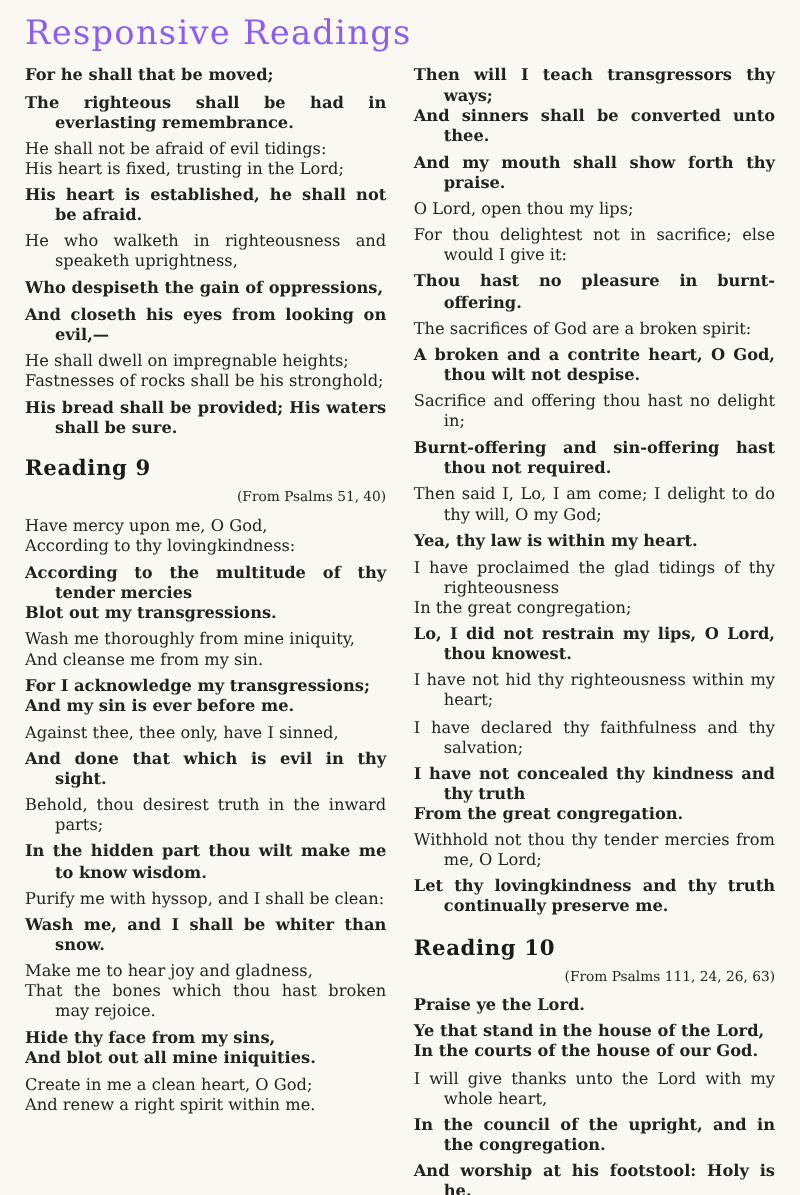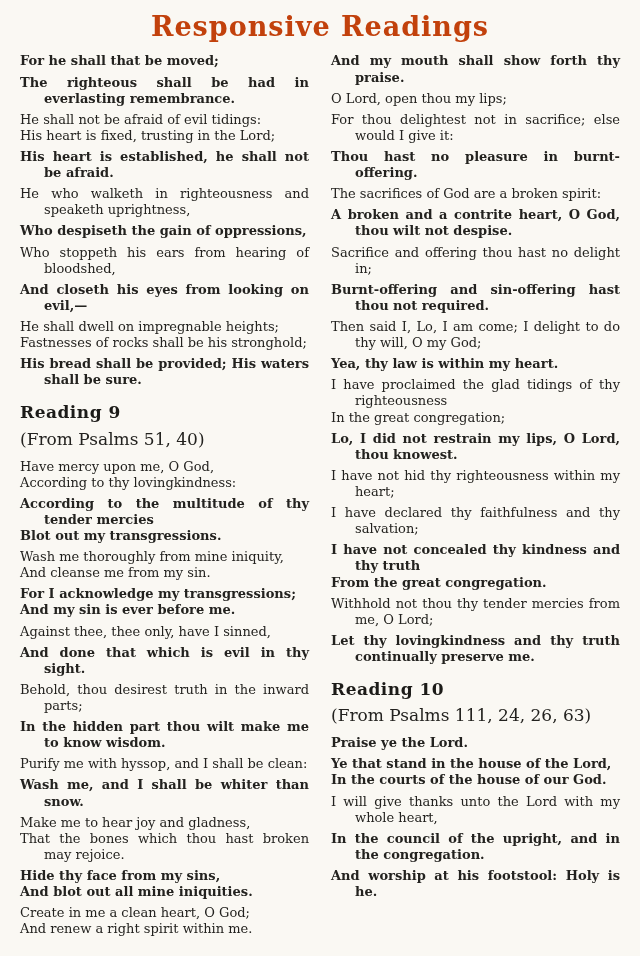--- a/index.html
+++ b/index.html
@@ -17,25 +17,25 @@
     font-family: "DejaVu Serif", "Liberation Serif", serif;
     font-size: 13px;
     line-height: 1.24;
     padding: 8px 20px 10px 20px;
     display: flex;
     flex-direction: column;
     overflow: hidden;
   }
   .title {
     margin: 2px 0 10px 0;
-    text-align: center;
+    text-align: left;
     font-size: 27px;
-    font-weight: bold;
+    font-weight: normal;
     letter-spacing: 1px;
-    color: #c2410c;
+    color: #8b5cf6;
     font-family: "DejaVu Serif", serif;
   }
   .columns {
     flex: 1;
     display: flex;
     gap: 22px;
     align-items: flex-start;
   }
   .col {
     flex: 1 1 0;
@@ -55,22 +55,22 @@
   .reading-heading {
     margin: 14px 0 5px 0;
     text-align: left;
     font-size: 17px;
     font-weight: bold;
     letter-spacing: 0.5px;
     color: #1c1b18;
   }
   .reading-source {
     margin: 0 0 9px 0;
-    text-align: left;
-    font-size: 17px;
+    text-align: right;
+    font-size: 11px;
   }
 </style>
 </head>
 <body>
 
 <div class="page">
   <h1 class="title">Responsive Readings</h1>
   <div class="columns">
     <div class="col">
         <div class="verse bold">
@@ -85,23 +85,20 @@
         </div>
         <div class="verse bold">
           <p class="verse-line">His heart is established, he shall not be afraid.</p>
         </div>
         <div class="verse roman">
           <p class="verse-line">He who walketh in righteousness and speaketh uprightness,</p>
         </div>
         <div class="verse bold">
           <p class="verse-line">Who despiseth the gain of oppressions,</p>
         </div>
-        <div class="verse roman">
-          <p class="verse-line">Who stoppeth his ears from hearing of bloodshed,</p>
-        </div>
         <div class="verse bold">
           <p class="verse-line">And closeth his eyes from looking on evil,—</p>
         </div>
         <div class="verse roman">
           <p class="verse-line">He shall dwell on impregnable heights;</p>
           <p class="verse-line">Fastnesses of rocks shall be his stronghold;</p>
         </div>
         <div class="verse bold">
           <p class="verse-line">His bread shall be provided; His waters shall be sure.</p>
         </div>
@@ -148,20 +145,24 @@
         <div class="verse bold">
           <p class="verse-line">Hide thy face from my sins,</p>
           <p class="verse-line">And blot out all mine iniquities.</p>
         </div>
         <div class="verse roman">
           <p class="verse-line">Create in me a clean heart, O God;</p>
           <p class="verse-line">And renew a right spirit within me.</p>
         </div>
       </div>
     <div class="col">
+        <div class="verse bold">
+          <p class="verse-line">Then will I teach transgressors thy ways;</p>
+          <p class="verse-line">And sinners shall be converted unto thee.</p>
+        </div>
         <div class="verse bold">
           <p class="verse-line">And my mouth shall show forth thy praise.</p>
         </div>
         <div class="verse roman">
           <p class="verse-line">O Lord, open thou my lips;</p>
         </div>
         <div class="verse roman">
           <p class="verse-line">For thou delightest not in sacrifice; else would I give it:</p>
         </div>
         <div class="verse bold">

